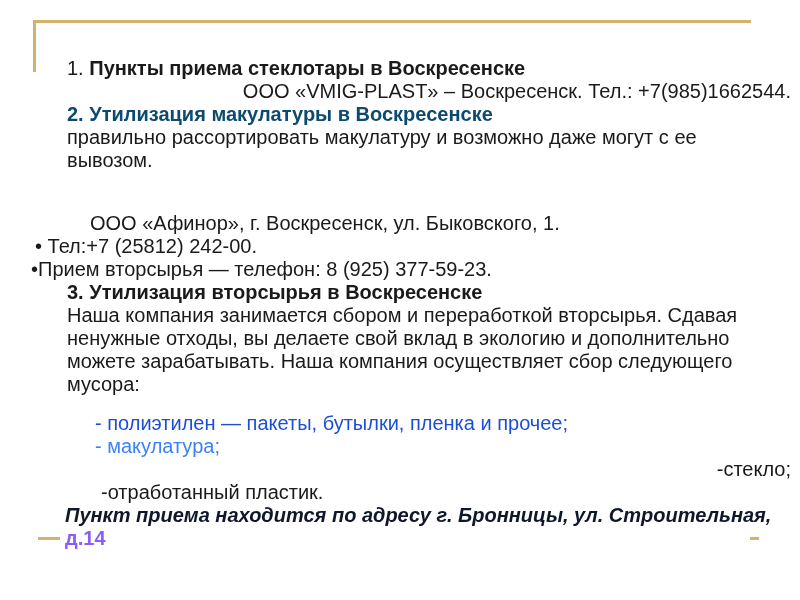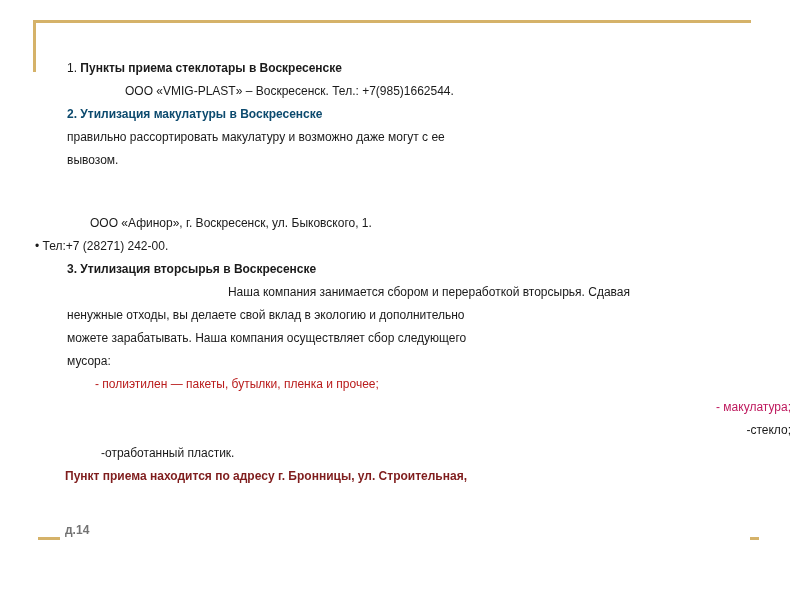--- a/index.html
+++ b/index.html
@@ -36,47 +36,48 @@
   .dash-bl { left: 38px; top: 537px; width: 22px; }
   .dash-br { left: 750px; top: 537px; width: 9px; }
 
   .text-block {
     position: absolute;
     left: 31px;
     top: 57px;
     width: 760px;
   }
   .line {
-    font-size: 12px;
+    font-size: 20px;
     line-height: 23px;
     color: #1a1a1a;
     white-space: nowrap;
   }
   .line .b { font-weight: bold; }
 </style>
 </head>
 <body>
 
 <div class="slide">
   <div class="frame-top"></div>
   <div class="dash dash-bl"></div>
   <div class="dash dash-br"></div>
   <div class="text-block" id="text-block">
       <div class="line" style="padding-left: 36px; color: rgb(26, 26, 26);"><span class="">1. </span><span class="b">Пункты приема стеклотары в Воскресенске</span></div>
-      <div class="line" style="padding-left: 94px; color: rgb(26, 26, 26);"><span class="">ООО «VMIG-PLAST» – Воскресенск. Тел.: +7(985)1662544.</span></div>
+      <div class="line" style="padding-left: 94px; color: rgb(26, 26, 26); text-align: right;"><span class="">ООО «VMIG-PLAST» – Воскресенск. Тел.: +7(985)1662544.</span></div>
       <div class="line" style="padding-left: 36px; color: #0c4a6e;"><span class="b">2. Утилизация макулатуры в Воскресенске</span></div>
       <div class="line" style="padding-left: 36px; color: rgb(26, 26, 26);"><span class="">правильно рассортировать макулатуру и возможно даже могут с ее</span></div>
       <div class="line" style="padding-left: 36px; color: rgb(26, 26, 26);"><span class="">вывозом.</span></div>
       <div class="line" style="padding-left: 59px; color: rgb(26, 26, 26); margin-top: 40px;"><span class="">ООО «Афинор», г. Воскресенск, ул. Быковского, 1.</span></div>
-      <div class="line" style="padding-left: 4px; color: rgb(26, 26, 26);"><span class="">• Тел:+7 (28271) 242-00.</span></div>
+      <div class="line" style="padding-left: 4px; color: rgb(26, 26, 26);"><span class="">• Тел:+7 (25812) 242-00.</span></div>
+      <div class="line" style="padding-left: 0px; color: rgb(26, 26, 26);"><span class="">•Прием вторсырья — телефон: 8 (925) 377-59-23.</span></div>
       <div class="line" style="padding-left: 36px; color: rgb(26, 26, 26);"><span class="b">3. Утилизация вторсырья в Воскресенске</span></div>
-      <div class="line" style="padding-left: 36px; color: rgb(26, 26, 26); text-align: center;"><span class="">Наша компания занимается сбором и переработкой вторсырья. Сдавая</span></div>
+      <div class="line" style="padding-left: 36px; color: rgb(26, 26, 26);"><span class="">Наша компания занимается сбором и переработкой вторсырья. Сдавая</span></div>
       <div class="line" style="padding-left: 36px; color: rgb(26, 26, 26);"><span class="">ненужные отходы, вы делаете свой вклад в экологию и дополнительно</span></div>
       <div class="line" style="padding-left: 36px; color: rgb(26, 26, 26);"><span class="">можете зарабатывать. Наша компания осуществляет сбор следующего</span></div>
       <div class="line" style="padding-left: 36px; color: rgb(26, 26, 26);"><span class="">мусора:</span></div>
-      <div class="line" style="padding-left: 64px; color: #b91c1c;"><span class="">- полиэтилен — пакеты, бутылки, пленка и прочее;</span></div>
-      <div class="line" style="padding-left: 64px; color: #be185d; text-align: right;"><span class="">- макулатура;</span></div>
+      <div class="line" style="padding-left: 64px; color: #1d4ed8; margin-top: 16px;"><span class="">- полиэтилен — пакеты, бутылки, пленка и прочее;</span></div>
+      <div class="line" style="padding-left: 64px; color: #3b82f6;"><span class="">- макулатура;</span></div>
       <div class="line" style="padding-left: 70px; color: rgb(26, 26, 26); text-align: right;"><span class="">-стекло;</span></div>
       <div class="line" style="padding-left: 70px; color: rgb(26, 26, 26);"><span class="">-отработанный пластик.</span></div>
-      <div class="line" style="padding-left: 34px; color: #7f1d1d;"><span class="b">Пункт приема находится по адресу г. Бронницы, ул. Строительная,</span></div>
-      <div class="line" style="padding-left: 34px; color: #737373; margin-top: 31px;"><span class="b">д.14</span></div>
+      <div class="line" style="padding-left: 34px; color: #0f172a; font-style: italic;"><span class="b">Пункт приема находится по адресу г. Бронницы, ул. Строительная,</span></div>
+      <div class="line" style="padding-left: 34px; color: #8b5cf6;"><span class="b">д.14</span></div>
     </div>
 </div>
 
 </body></html>

